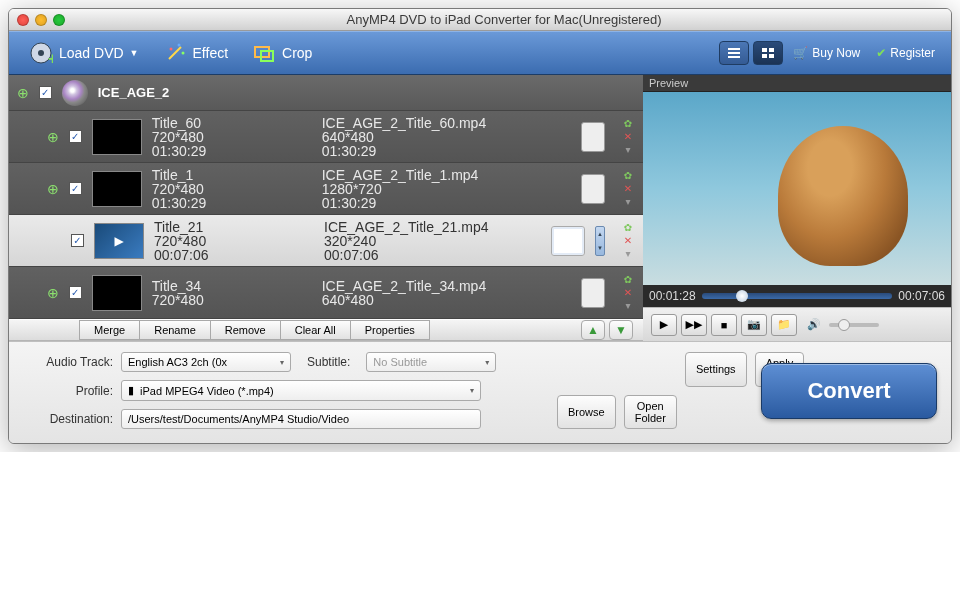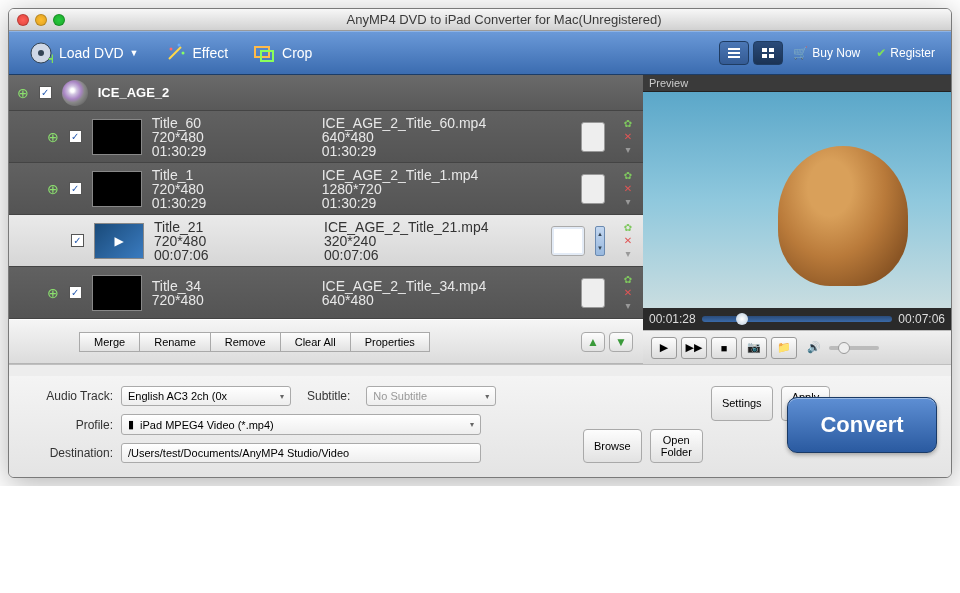--- a/index.html
+++ b/index.html
@@ -36,46 +36,46 @@
 .row .col1 { width: 160px; }
 .row .col2 { width: 160px; }
 .row .device { width: 24px; height: 30px; background: #eee; border: 1px solid #999; border-radius: 3px; margin-left: auto; }
 .row .device.sel { background: #fff; border: 1px solid #aaa; width: 34px; height: 30px; box-shadow: inset 0 0 0 2px #e3ebf6; position: relative; }
 .arrow-col { width: 10px; background: linear-gradient(#c3d7f0,#98b8de); border: 1px solid #6b8ab0; border-radius: 2px; height: 30px; display: flex; flex-direction: column; align-items: center; justify-content: space-around; font-size: 6px; color: #345; }
 .row .actions { width: 14px; display: flex; flex-direction: column; gap: 2px; align-items: center; margin-left: 6px; }
 .row .actions span { font-size: 10px; cursor: pointer; }
 .act-gear { color: #7fc85e; }
 .act-del { color: #e05555; }
 .act-down { color: #999; }
-.middle-bar { height: 45px; background: linear-gradient(#f5f5f5,#dcdcdc); border-top: 1px solid #fff; border-bottom: 1px solid #b5b5b5; display: flex; align-items: center; padding: 0 10px; gap: 0; }
+.middle-bar { height: 22px; background: linear-gradient(#f5f5f5,#dcdcdc); border-top: 1px solid #fff; border-bottom: 1px solid #b5b5b5; display: flex; align-items: center; padding: 0 10px; gap: 0; }
 .mb-btn { font-size: 11px; padding: 3px 14px; background: linear-gradient(#fdfdfd,#e2e2e2); border: 1px solid #a9a9a9; cursor: pointer; }
 .mb-btn + .mb-btn { border-left: none; }
 .mb-btn:first-child { border-radius: 4px 0 0 4px; }
 .mb-btn:last-child { border-radius: 0 4px 4px 0; }
 .mb-spacer { flex: 1; }
 .arrow-btn { width: 24px; height: 20px; background: linear-gradient(#fdfdfd,#e2e2e2); border: 1px solid #a9a9a9; border-radius: 4px; display: flex; align-items: center; justify-content: center; cursor: pointer; font-size: 12px; }
 .preview-pane { width: 308px; background: #000; display: flex; flex-direction: column; }
 .pv-label { color: #ccc; font-size: 11px; padding: 2px 6px; background: #3a3a3a; border-bottom: 1px solid #222; }
 .pv-img { flex: 1; background: linear-gradient(180deg,#5ba7c9 0%,#8fc8dd 50%,#c9dde0 100%); position: relative; }
 .pv-char { position: absolute; right: 14%; bottom: 10%; width: 130px; height: 140px; background: radial-gradient(ellipse at 40% 30%, #d9a05a 20%, #b97a3a 50%, #8a5524 80%); border-radius: 50% 50% 40% 40%; }
 .pv-time { height: 22px; background: #2a2a2a; display: flex; align-items: center; padding: 0 6px; gap: 6px; color: #ddd; font-size: 12px; }
 .pv-slider { flex: 1; height: 6px; background: linear-gradient(#2a4b7a,#3a6aa8); border-radius: 3px; position: relative; }
 .pv-slider::after { content: ""; position: absolute; left: 18%; top: -3px; width: 12px; height: 12px; background: radial-gradient(#fff,#bcd); border-radius: 50%; }
 .pv-controls { height: 34px; background: linear-gradient(#f0f0f0,#d8d8d8); display: flex; align-items: center; padding: 0 8px; gap: 4px; border-top: 1px solid #bbb; }
 .pc-btn { width: 26px; height: 22px; background: linear-gradient(#fdfdfd,#ddd); border: 1px solid #999; border-radius: 3px; display: flex; align-items: center; justify-content: center; font-size: 11px; cursor: pointer; }
 .vol-slider { width: 50px; height: 4px; background: #bbb; border-radius: 2px; position: relative; margin-left: 4px; }
 .vol-slider::after { content: ""; position: absolute; left: 18%; top: -4px; width: 10px; height: 10px; background: #eee; border: 1px solid #999; border-radius: 50%; }
-.bottom { background: linear-gradient(#f4f4f4,#e4e4e4); padding: 10px 14px 14px; display: flex; gap: 14px; margin-top: 11px; }
+.bottom { background: linear-gradient(#f4f4f4,#e4e4e4); padding: 10px 14px 14px; display: flex; gap: 14px; }
 .settings { flex: 1; display: grid; grid-template-columns: 90px 1fr 90px 1fr; gap: 8px 8px; align-items: center; }
 .settings label { font-size: 12px; color: #333; text-align: right; }
 .sel, .txt { font-size: 11px; padding: 3px 6px; background: linear-gradient(#fff,#eee); border: 1px solid #aaa; border-radius: 3px; width: 100%; display: flex; align-items: center; justify-content: space-between; cursor: pointer; }
 .sel .arr { font-size: 8px; color: #666; }
 .btn-sm { font-size: 11px; padding: 3px 10px; background: linear-gradient(#fdfdfd,#e2e2e2); border: 1px solid #a9a9a9; border-radius: 4px; cursor: pointer; text-align: center; }
 .btn-grid { display: grid; grid-template-columns: 1fr 1fr 1fr 1fr; gap: 8px; width: 190px; }
-.convert-btn { width: 150px; height: 56px; background: linear-gradient(#5e8fd4,#2a5aa0); border: 1px solid #1a3a66; border-radius: 10px; color: #fff; font-size: 22px; font-weight: bold; display: flex; align-items: center; justify-content: center; cursor: pointer; box-shadow: inset 0 1px 0 rgba(255,255,255,.4), 0 2px 4px rgba(0,0,0,.3); align-self: center; }
+.convert-btn { width: 176px; height: 56px; background: linear-gradient(#5e8fd4,#2a5aa0); border: 1px solid #1a3a66; border-radius: 10px; color: #fff; font-size: 22px; font-weight: bold; display: flex; align-items: center; justify-content: center; cursor: pointer; box-shadow: inset 0 1px 0 rgba(255,255,255,.4), 0 2px 4px rgba(0,0,0,.3); align-self: center; }
 svg { display: block; }
 </style>
 </head>
 <body>
 
 <div class="window">
 
   <div class="titlebar">
     <div class="traffic">
       <span class="t-close"></span>

